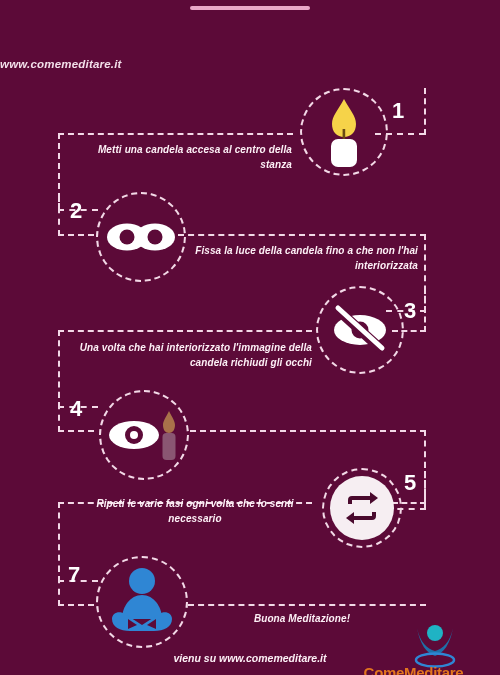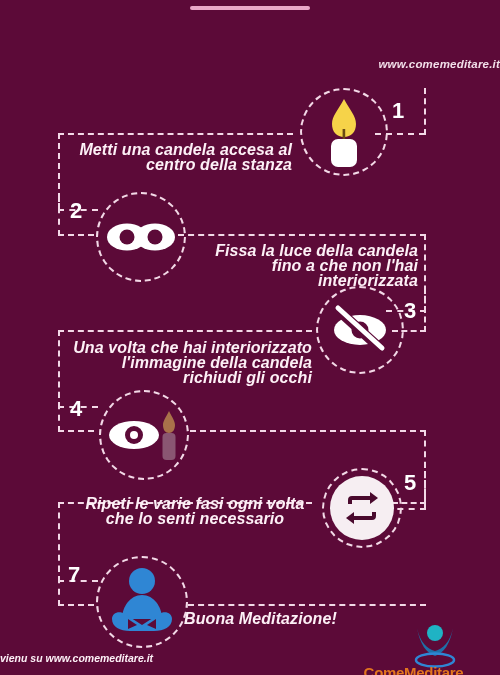--- a/index.html
+++ b/index.html
@@ -16,32 +16,32 @@
   
   .top-rule{
     position:absolute;left:190px;top:6px;width:120px;height:4px;
     background:#e9a8c8;border-radius:2px;
   }
   .title{
     position:absolute;left:0;top:24px;width:500px;text-align:center;
     font-size:25px;font-weight:bold;letter-spacing:-0.4px;color:#ffffff;
   }
   .subtitle{
-    position:absolute;left:0;top:58px;width:500px;text-align:right;
+    position:absolute;left:0;top:58px;width:500px;text-align:left;
     font-size:11.5px;font-style:italic;font-weight:bold;color:#f2dfe9;
     letter-spacing:.2px;
   }
   
 
   .seg{position:absolute;border-top:2px dashed #f3d9e7;height:0;}
   .segv{position:absolute;border-left:2px dashed #f3d9e7;width:0;}
 
   .step-text{
     position:absolute;
-    font-size:16px;
+    font-size:10px;
     font-style:italic;
     font-weight:bold;
     line-height:15px;
     color:#fdf0f6;
     letter-spacing:.1px;
   }
   .step-num{
     position:absolute;
     font-size:22px;
     font-weight:bold;
@@ -52,21 +52,21 @@
   .icon-circle{
     position:absolute;
     border-radius:50%;
     border:2.5px dashed #f3d9e7;
     box-sizing:border-box;
     display:flex;align-items:center;justify-content:center;
   }
   .icon-inner{position:absolute;display:flex;align-items:center;justify-content:center;}
 
   .footer-note{
-    position:absolute;left:0;top:652px;width:500px;
+    position:absolute;left:0;top:652px;width:500px;text-align:center;
     font-size:10.5px;font-style:italic;font-weight:bold;color:#fdf0f6;
   }
 
   
   .brand{
     position:absolute;left:352px;top:622px;width:145px;height:48px;
   }
   .brand-text{
     position:absolute;left:0;top:17px;width:145px;
     font-size:15px;font-weight:bold;color:#e2751f;letter-spacing:-0.3px;
@@ -194,21 +194,21 @@
       <svg width="72" height="70" viewBox="0 0 72 70">
         <circle cx="36" cy="14" r="13" fill="#2f86d4"></circle>
         <path d="M36 28 C48 28 56 40 56 52 L16 52 C16 40 24 28 36 28 Z" fill="#2f86d4"></path>
         <path d="M6 52 C6 46 13 43 19 47 L36 58 L53 47 C59 43 66 46 66 52 C66 60 58 64 48 64 L24 64 C14 64 6 60 6 52 Z" fill="#2f86d4"></path>
         <path d="M22 52 L31 58 L22 62 Z" fill="#5c0a38"></path>
         <path d="M50 52 L41 58 L50 62 Z" fill="#5c0a38"></path>
       </svg>
     </span>
   </div>
 
-  <div class="step-text" style="left:184px;top:611px;width:220px;text-align:left;">Buona Meditazione!</div>
+  <div class="step-text" style="left:192px;top:611px;width:220px;text-align:center;">Buona Meditazione!</div>
 
   <div class="footer-note">vienu su www.comemeditare.it</div>
 
   <div class="brand">
     <div class="brand-mark">
       <svg width="50" height="46" viewBox="0 0 50 46">
         <circle cx="25" cy="11" r="8" fill="#1fb3c4"></circle>
         <path d="M7 6 C10 20 17 27 25 29 C33 27 40 20 43 6 C40 22 34 31 25 34 C16 31 10 22 7 6 Z" fill="#1f6fa8"></path>
         <ellipse cx="25" cy="38" rx="19" ry="6.5" fill="none" stroke="#2f86d4" stroke-width="2.5"></ellipse>
       </svg>

